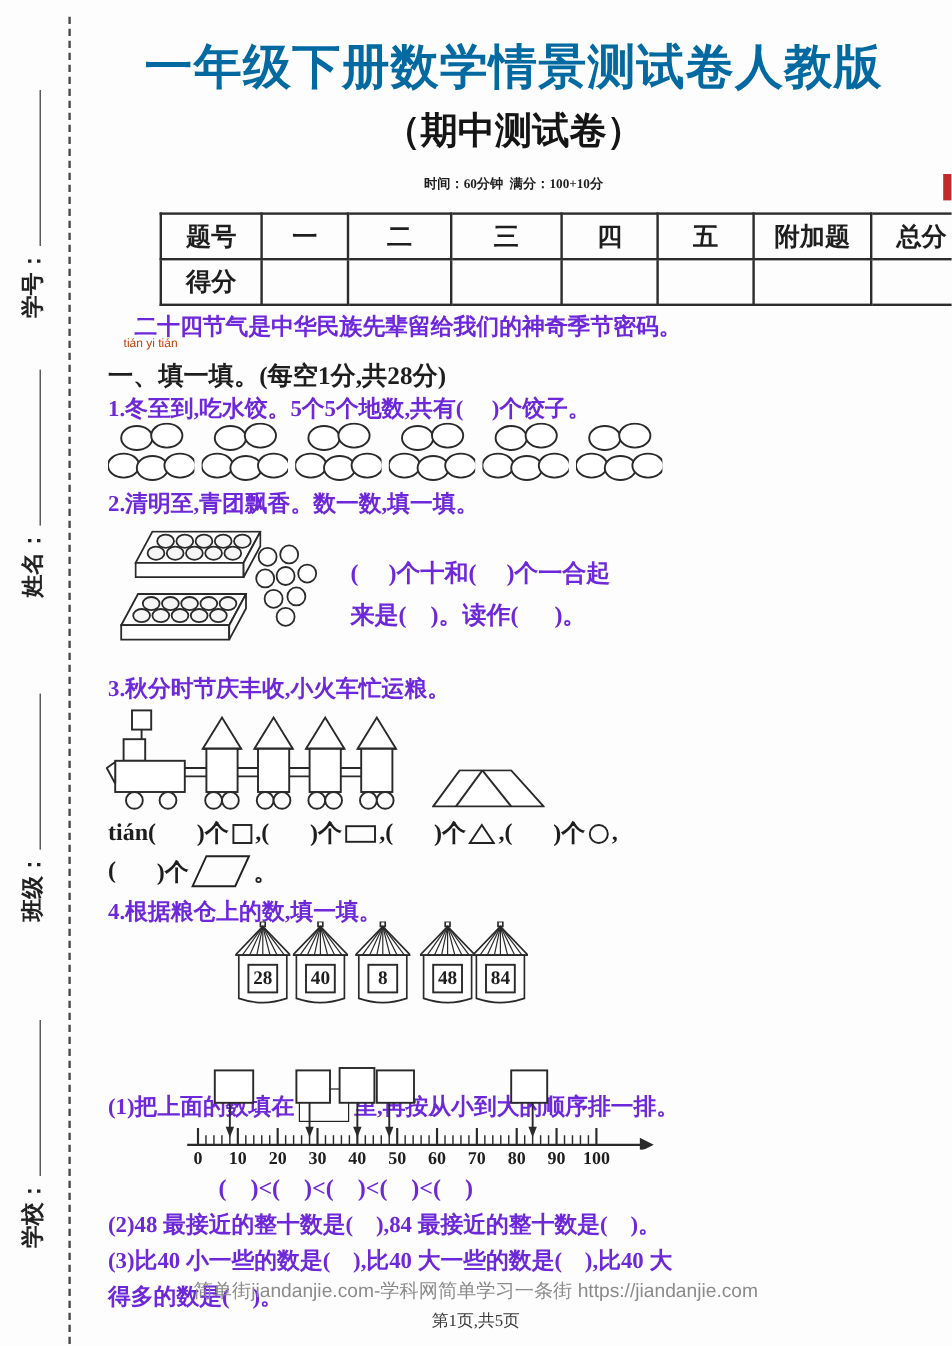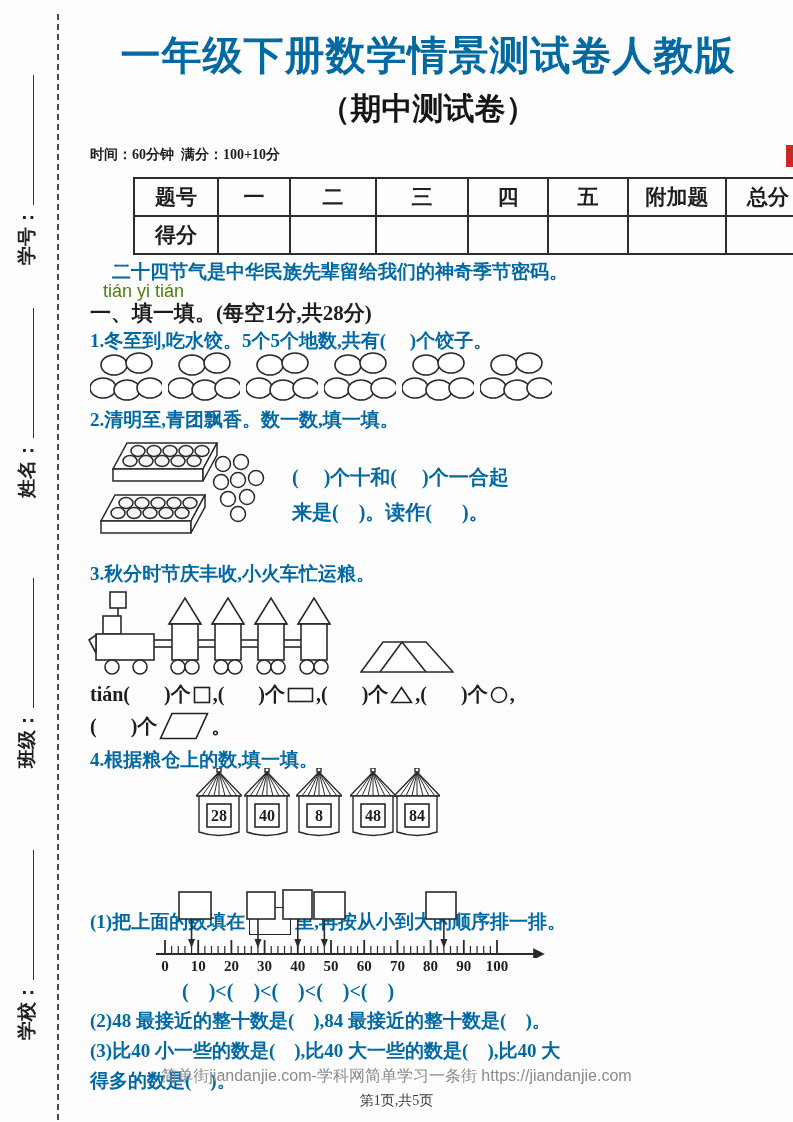--- a/index.html
+++ b/index.html
@@ -8,40 +8,40 @@
   .abs{position:absolute;}
   .t{white-space:pre;}
   
   .seal-dash{position:absolute;left:57px;top:14px;height:1106px;border-left:2px dashed #4a4a4a;}
   .seal{position:absolute;left:-68px;width:190px;height:26px;display:flex;align-items:center;
         transform:rotate(-90deg);font-size:19px;font-weight:600;color:#222;}
   .seal-line{flex:1;height:13px;border-bottom:1.6px solid #333;margin-left:3px;}
   
   .title{left:90px;top:28px;width:676px;text-align:center;font-size:40px;font-weight:700;letter-spacing:1px;color:#0369a1;}
   .subtitle{left:90px;top:88px;width:676px;text-align:center;font-size:31px;font-weight:600;color:#151515;}
-  .meta{left:90px;top:146px;width:676px;text-align:left;font-size:14px;font-weight:600;}
+  .meta{left:90px;top:146px;width:676px;text-align:center;font-size:11px;font-weight:600;}
   .redmark{left:786px;top:145px;width:7px;height:22px;background:#c42a2a;}
   
   table.score{position:absolute;left:90px;top:177px;width:676px;border-collapse:collapse;table-layout:fixed;margin-left:43px;}
   table.score td{border:2px solid #2c2c2c;height:36px;text-align:center;font-size:21px;font-weight:600;padding:0;}
   
-  .line{font-size:19px;font-weight:600;color:#0369a1;}
+  .line{font-size:19px;font-weight:600;color:#6d28d9;}
   .big{font-size:20px;font-weight:700;}
   .fig{stroke:#2a2a2a;fill:#fff;}
   .shape-ic{vertical-align:-3px;margin:0 2px;}
   .inline-box{display:inline-block;width:40px;height:26px;border:1.7px solid #222;vertical-align:-7px;margin:0 4px;}
   .granary{position:absolute;width:46px;height:74px;}
   .granary .num{position:absolute;left:11px;top:37px;width:24px;height:22px;text-align:center;
                 font-size:16px;font-weight:700;line-height:22px;}
   .nl-wrap{left:148px;top:884px;width:400px;height:100px;}
   .nl-lab{position:absolute;width:28px;text-align:center;font-size:15px;font-weight:700;top:74px;}
   .watermark{left:0;top:1066px;width:793px;text-align:center;font-size:16px;color:#8b8b8b;
              font-family:"Liberation Sans",sans-serif;z-index:5;}
   .pagefoot{left:0;top:1092px;width:793px;text-align:center;font-size:14px;color:#3a3a3a;z-index:5;}
-  .pinyin{font-family:"Liberation Sans",sans-serif;font-size:18px;color:#4d7c0f;}
+  .pinyin{font-family:"Liberation Sans",sans-serif;font-size:10px;color:#c2410c;}
 </style>
 </head>
 <body>
 
 <div class="seal-dash"></div>
 <div class="seal" style="top:157px">
   <span class="t">学号：</span>
   <span class="seal-line"></span>
 </div>
 <div class="seal" style="top:390px">

